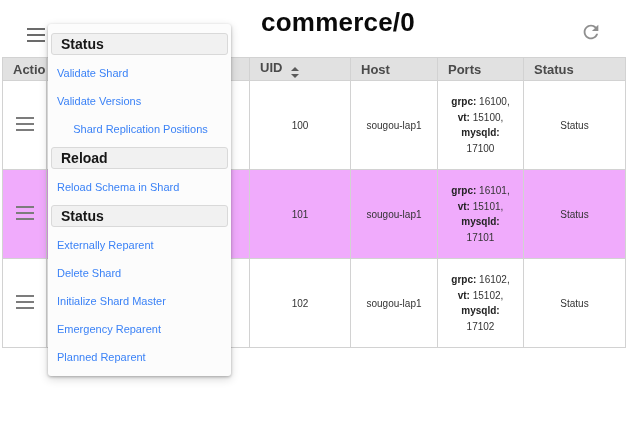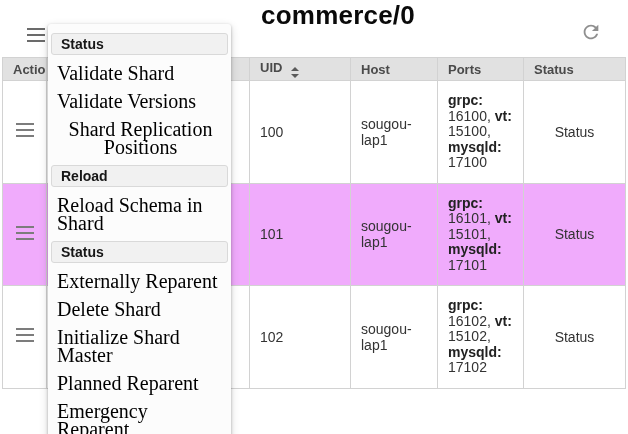--- a/index.html
+++ b/index.html
@@ -7,20 +7,21 @@
     width: 628px; height: 434px;
     background: #fff;
     font-family: "Liberation Sans", "DejaVu Sans", sans-serif;
     overflow: hidden;
     color: #333;
   }
   
   .topbar { position: relative; height: 57px; background: #fff; }
   .page-title {
     margin-left: 48px;
+    padding-top: 7px;
     text-align: center;
     font-size: 26px;
     font-weight: bold;
     color: #0a0a0a;
     letter-spacing: 0.2px;
   }
   .hamburger { display: inline-block; cursor: pointer; border: none; background: transparent; }
   .hamburger .bar { display: block; width: 18px; height: 2px; background: #6b6b6b; margin: 4px 0; }
   .menu-trigger { position: absolute; left: 27px; top: 24px; }
   .refresh-btn {
@@ -41,26 +42,27 @@
     height: 23px;
     font-size: 13px;
     font-weight: bold;
     color: #4a4a4a;
     text-align: left;
     padding: 2px 10px;
     white-space: nowrap;
     overflow: hidden;
   }
   table.tablets td {
-    font-size: 14px;
+    font-size: 10px;
     color: #333;
     vertical-align: middle;
     padding: 12px 10px;
     height: 89px;
     background: #fff;
+    text-align: center;
   }
   table.tablets tr.zebra td { background: #f0abfc; }
   td.cell-action { text-align: center; padding: 0; }
   td.cell-action .hamburger .bar { background: #7c7c7c; }
   td.cell-ports { line-height: 15.5px; }
   td.cell-ports b { color: #222; }
   td.cell-status { text-align: center; color: #444; }
   .sort-icon { display: inline-flex; flex-direction: column; row-gap: 3px; margin-left: 9px; vertical-align: 1px; }
   .sort-icon .up { width: 0; height: 0; border-left: 4px solid transparent; border-right: 4px solid transparent; border-bottom: 4px solid #5a5a5a; }
   .sort-icon .down { width: 0; height: 0; border-left: 4px solid transparent; border-right: 4px solid transparent; border-top: 4px solid #5a5a5a; }
@@ -81,25 +83,24 @@
     border: 1px solid #d9d9d9;
     border-radius: 3px;
     padding: 2px 9px;
     font-size: 14px;
     font-weight: bold;
     color: #161616;
     line-height: 16px;
   }
   .dropdown .menu-item {
     padding: 5px 9px;
-    font-size: 20px;
+    font-size: 11px;
     line-height: 18px;
-    color: #000000;
+    color: #3b82f6;
     cursor: pointer;
-    font-family: Liberation Serif, serif;
   }
   .dropdown .menu-item.centered { text-align: center; padding-left: 18px; padding-right: 16px; }
 </style>
 </head>
 <body>
 
 <div class="topbar">
   <button class="hamburger menu-trigger">
     <span class="bar"></span>
     <span class="bar"></span>
@@ -191,15 +192,15 @@
   <div class="section-header">Status</div>
   <div class="menu-item">Validate Shard</div>
   <div class="menu-item">Validate Versions</div>
   <div class="menu-item centered">Shard Replication Positions</div>
   <div class="section-header">Reload</div>
   <div class="menu-item">Reload Schema in Shard</div>
   <div class="section-header">Status</div>
   <div class="menu-item">Externally Reparent</div>
   <div class="menu-item">Delete Shard</div>
   <div class="menu-item">Initialize Shard Master</div>
+  <div class="menu-item">Emergency Reparent</div>
   <div class="menu-item">Planned Reparent</div>
-  <div class="menu-item">Emergency Reparent</div>
 </div>
 
 </body></html>

